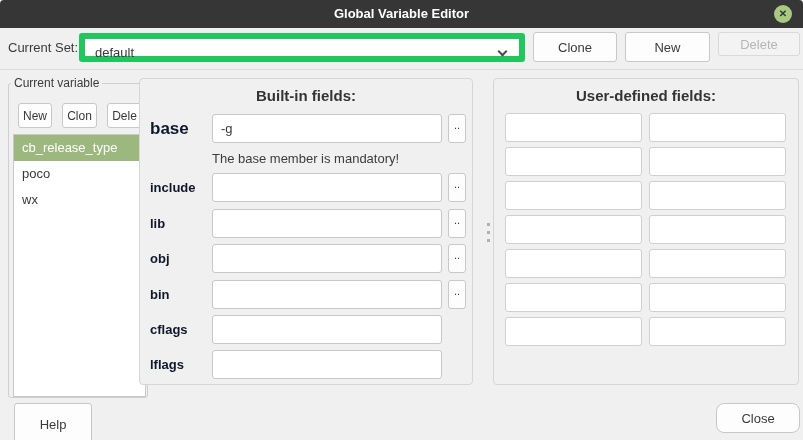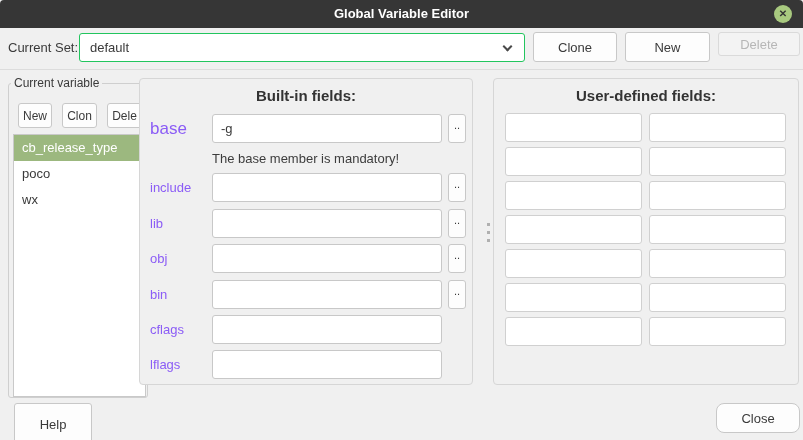--- a/index.html
+++ b/index.html
@@ -9,21 +9,21 @@
     background:#f0f0f0; overflow:hidden;
     font-family:"Liberation Sans", sans-serif; color:#3a3a3a;
   }
   
   .titlebar { position:absolute; left:0; top:0; width:803px; height:28px; background:#363636; border-radius:4px 4px 0 0; }
   .title { position:absolute; left:0; right:0; top:0; height:28px; line-height:28px; text-align:center; color:#ffffff; font-weight:bold; font-size:13px; }
   .close-btn { position:absolute; right:11px; top:5px; width:18px; height:18px; border-radius:50%; background:#a8c97f; cursor:pointer; }
   .close-btn .x { display:block; width:18px; height:18px; line-height:17px; text-align:center; font-size:10px; font-weight:bold; color:#333333; }
   
   .cs-label { position:absolute; left:8px; top:33px; height:29px; line-height:29px; font-size:13px; }
-  .combo { position:absolute; left:79px; top:33px; width:446px; height:29px; background:#ffffff; border:1px solid #22c55e; border-radius:3px; cursor:pointer; }
+  .combo { position:absolute; left:79px; top:33px; width:446px; height:29px; background:#ffffff; border:6px solid #22c55e; border-radius:3px; cursor:pointer; }
   .combo .val { position:absolute; left:10px; top:0; height:27px; line-height:27px; font-size:13px; }
   .chevron { position:absolute; right:13px; top:9px; width:7px; height:7px; border-right:2px solid #4a4a4a; border-bottom:2px solid #4a4a4a; transform:rotate(45deg); }
   .btn { position:absolute; background:#fdfdfd; border:1px solid #c8c8c8; border-radius:3px; font-family:"Liberation Sans", sans-serif; font-size:13px; color:#3a3a3a; cursor:pointer; }
   .btn.disabled { color:#b6b6b6; background:#f3f3f3; border-color:#dadada; cursor:default; }
   #btn-clone { left:533px; top:32px; width:84px; height:30px; }
   #btn-newset { left:625px; top:32px; width:85px; height:30px; }
   #btn-delset { left:718px; top:32px; width:82px; height:24px; }
   .divider { position:absolute; left:0; top:69px; width:803px; height:1px; background:#dcdcdc; }
   
   .group-box { position:absolute; left:8px; top:83px; width:140px; height:315px; border:1px solid #cfcfcf; border-radius:3px; }
@@ -33,21 +33,21 @@
   #btn-var-clon { left:62px;  top:103px; width:35px; }
   #btn-var-dele { left:107px; top:103px; width:35px; }
   .listbox { position:absolute; left:13px; top:134px; width:133px; height:263px; background:#ffffff; border:1px solid #c9c9c9; overflow:hidden; }
   .list-item { height:26px; line-height:26px; padding-left:8px; font-size:13px; color:#3a3a3a; cursor:pointer; white-space:nowrap; }
   .list-item.selected { background:#9cb87f; color:#ffffff; }
   
   .panel { position:absolute; top:78px; height:307px; background:#f0f0f0; border:1px solid #d6d6d6; border-radius:4px; }
   #panel-builtin { left:139px; width:334px; }
   #panel-user    { left:493px; width:306px; }
   .panel-header { position:absolute; left:0; right:0; top:8px; text-align:center; font-weight:bold; font-size:15px; color:#333333; }
-  .f-label { position:absolute; left:10px; height:29px; line-height:29px; font-weight:normal; font-size:13px; color:#8b5cf6; }
+  .f-label { position:absolute; left:10px; height:29px; line-height:29px; font-weight:bold; font-size:13px; color:#0f172a; }
   .f-label.big { font-size:17px; }
   .f-input { position:absolute; left:72px; width:230px; height:29px; background:#ffffff; border:1px solid #c8c8c8; border-radius:3px; padding:0 8px; font-family:"Liberation Sans", sans-serif; font-size:13px; color:#3a3a3a; outline:none; }
   .browse { position:absolute; left:308px; width:18px; height:29px; font-size:11px; line-height:11px; padding-bottom:6px; }
   .note { position:absolute; left:72px; top:72px; font-size:13px; color:#3c3c3c; }
   .u-input { position:absolute; width:137px; height:29px; background:#ffffff; border:1px solid #d0d0d0; border-radius:3px; padding:0 8px; font-family:"Liberation Sans", sans-serif; font-size:13px; color:#3a3a3a; outline:none; }
   
   .sash { position:absolute; left:484px; top:78px; width:9px; height:307px; cursor:col-resize; }
   .sash .dot { position:absolute; left:3px; width:3px; height:3px; background:#b0b0b0; }
   
   #btn-help  { left:14px;  top:403px; width:78px; height:43px; }

